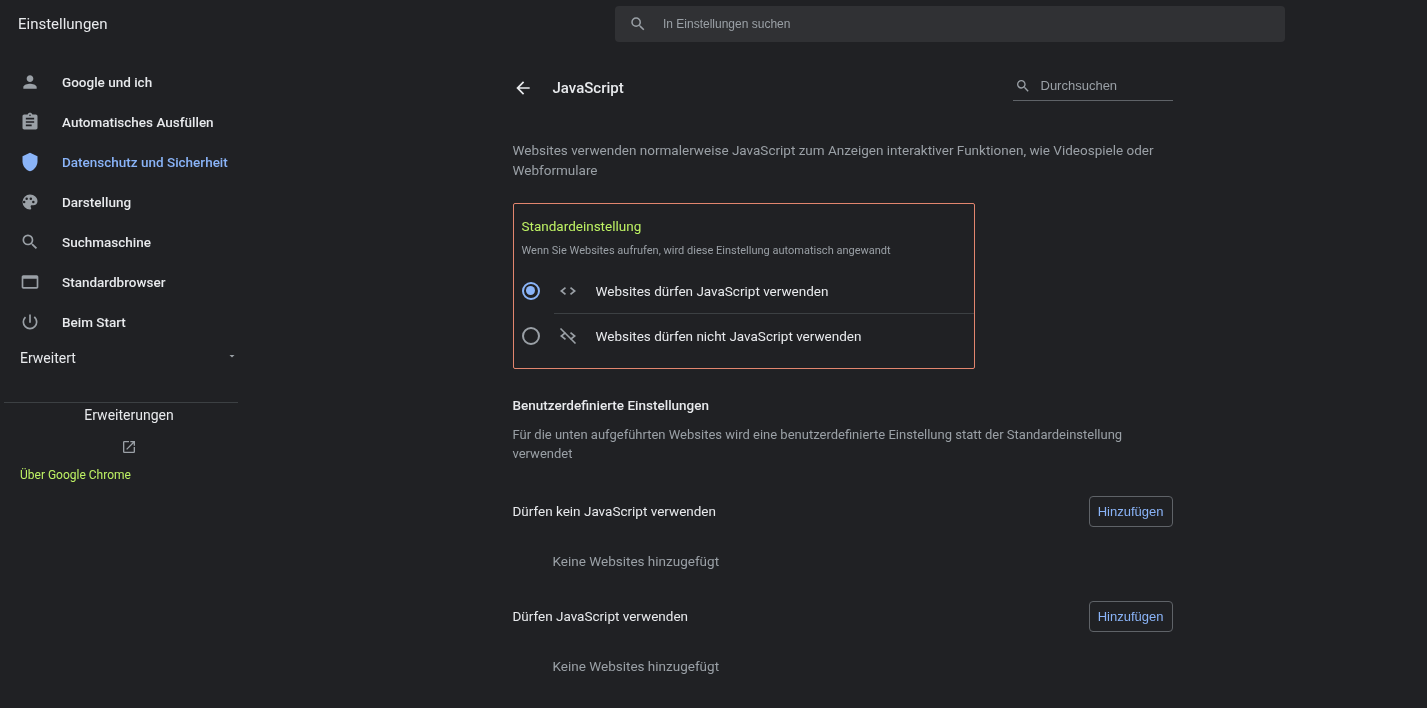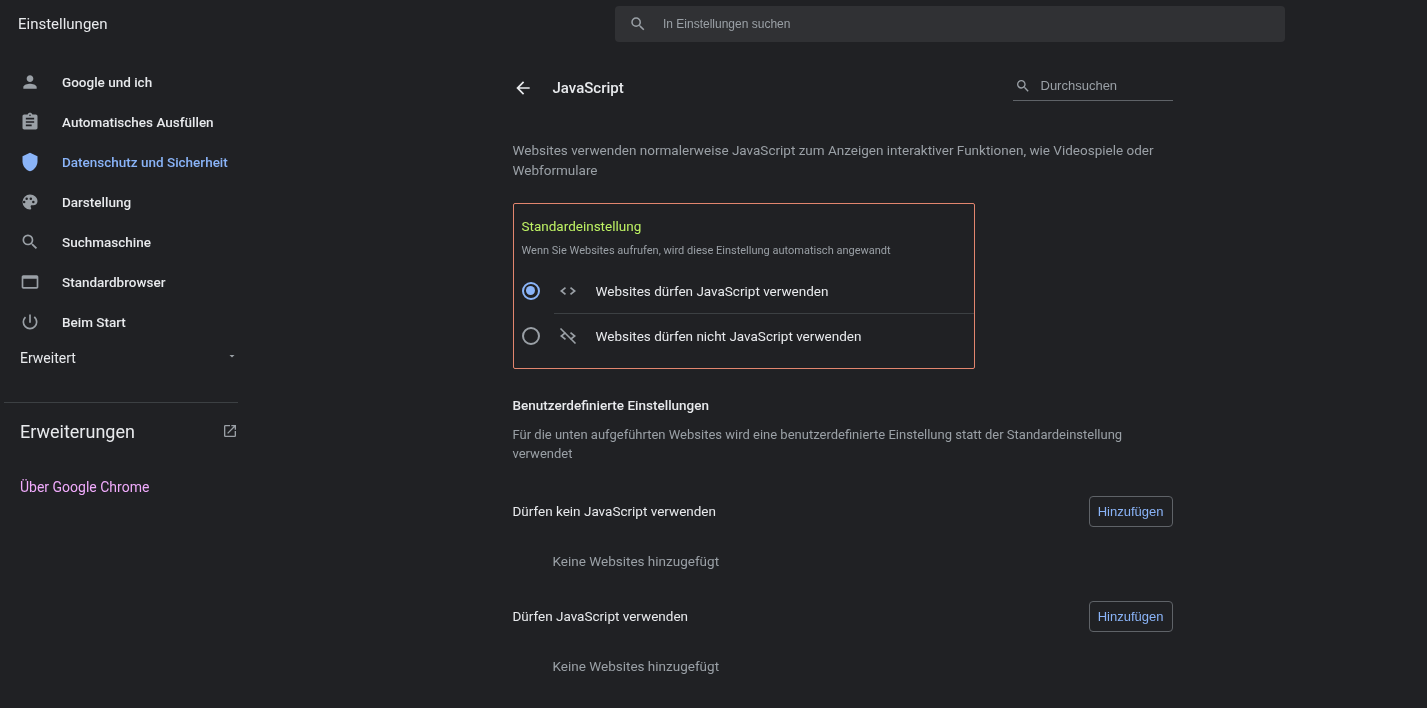--- a/index.html
+++ b/index.html
@@ -64,23 +64,23 @@
   .side-icon svg path, .side-icon svg circle { fill: #9aa0a6; }
   .side-item .label { font-weight: 500; }
   .advanced {
     display:flex; align-items:flex-start; justify-content:space-between;
     padding: 0 20px; height: 48px; font-size: 14px; color:#e8eaed; cursor:pointer;
     margin-top: 8px;
   }
   .sidebar-divider { height:1px; background:#3c4043; margin: 4px 4px 4px 4px; width: 234px; }
   .ext-row {
     display:flex; align-items:center; justify-content:space-between;
-    padding: 0 20px; height: 48px; font-size: 18px; color:#e8eaed; cursor:pointer;
-  }
-  .about-row { padding: 0 20px; height: 40px; display:flex; align-items:flex-end; font-size:14px; color:#f0abfc; cursor:pointer;}
+    padding: 0 20px; height: 48px; font-size: 14px; color:#e8eaed; cursor:pointer;flex-direction:column;
+  }
+  .about-row { padding: 0 20px; height: 40px; display:flex; align-items:center; font-size:12px; color:#bef264; cursor:pointer;}
   
   .main { flex:1; display:flex; justify-content:center; padding-top: 18px; }
   .panel { width: 660px; }
   .panel-header {
     display:flex; align-items:center; height:44px; gap: 20px;
   }
   .panel-title { font-size: 15px; font-weight:500; }
   .panel-search {
     margin-left:auto; display:flex; align-items:center; gap:10px;
     border-bottom:1px solid #5f6368; padding: 2px 0 6px 2px; width: 160px;

